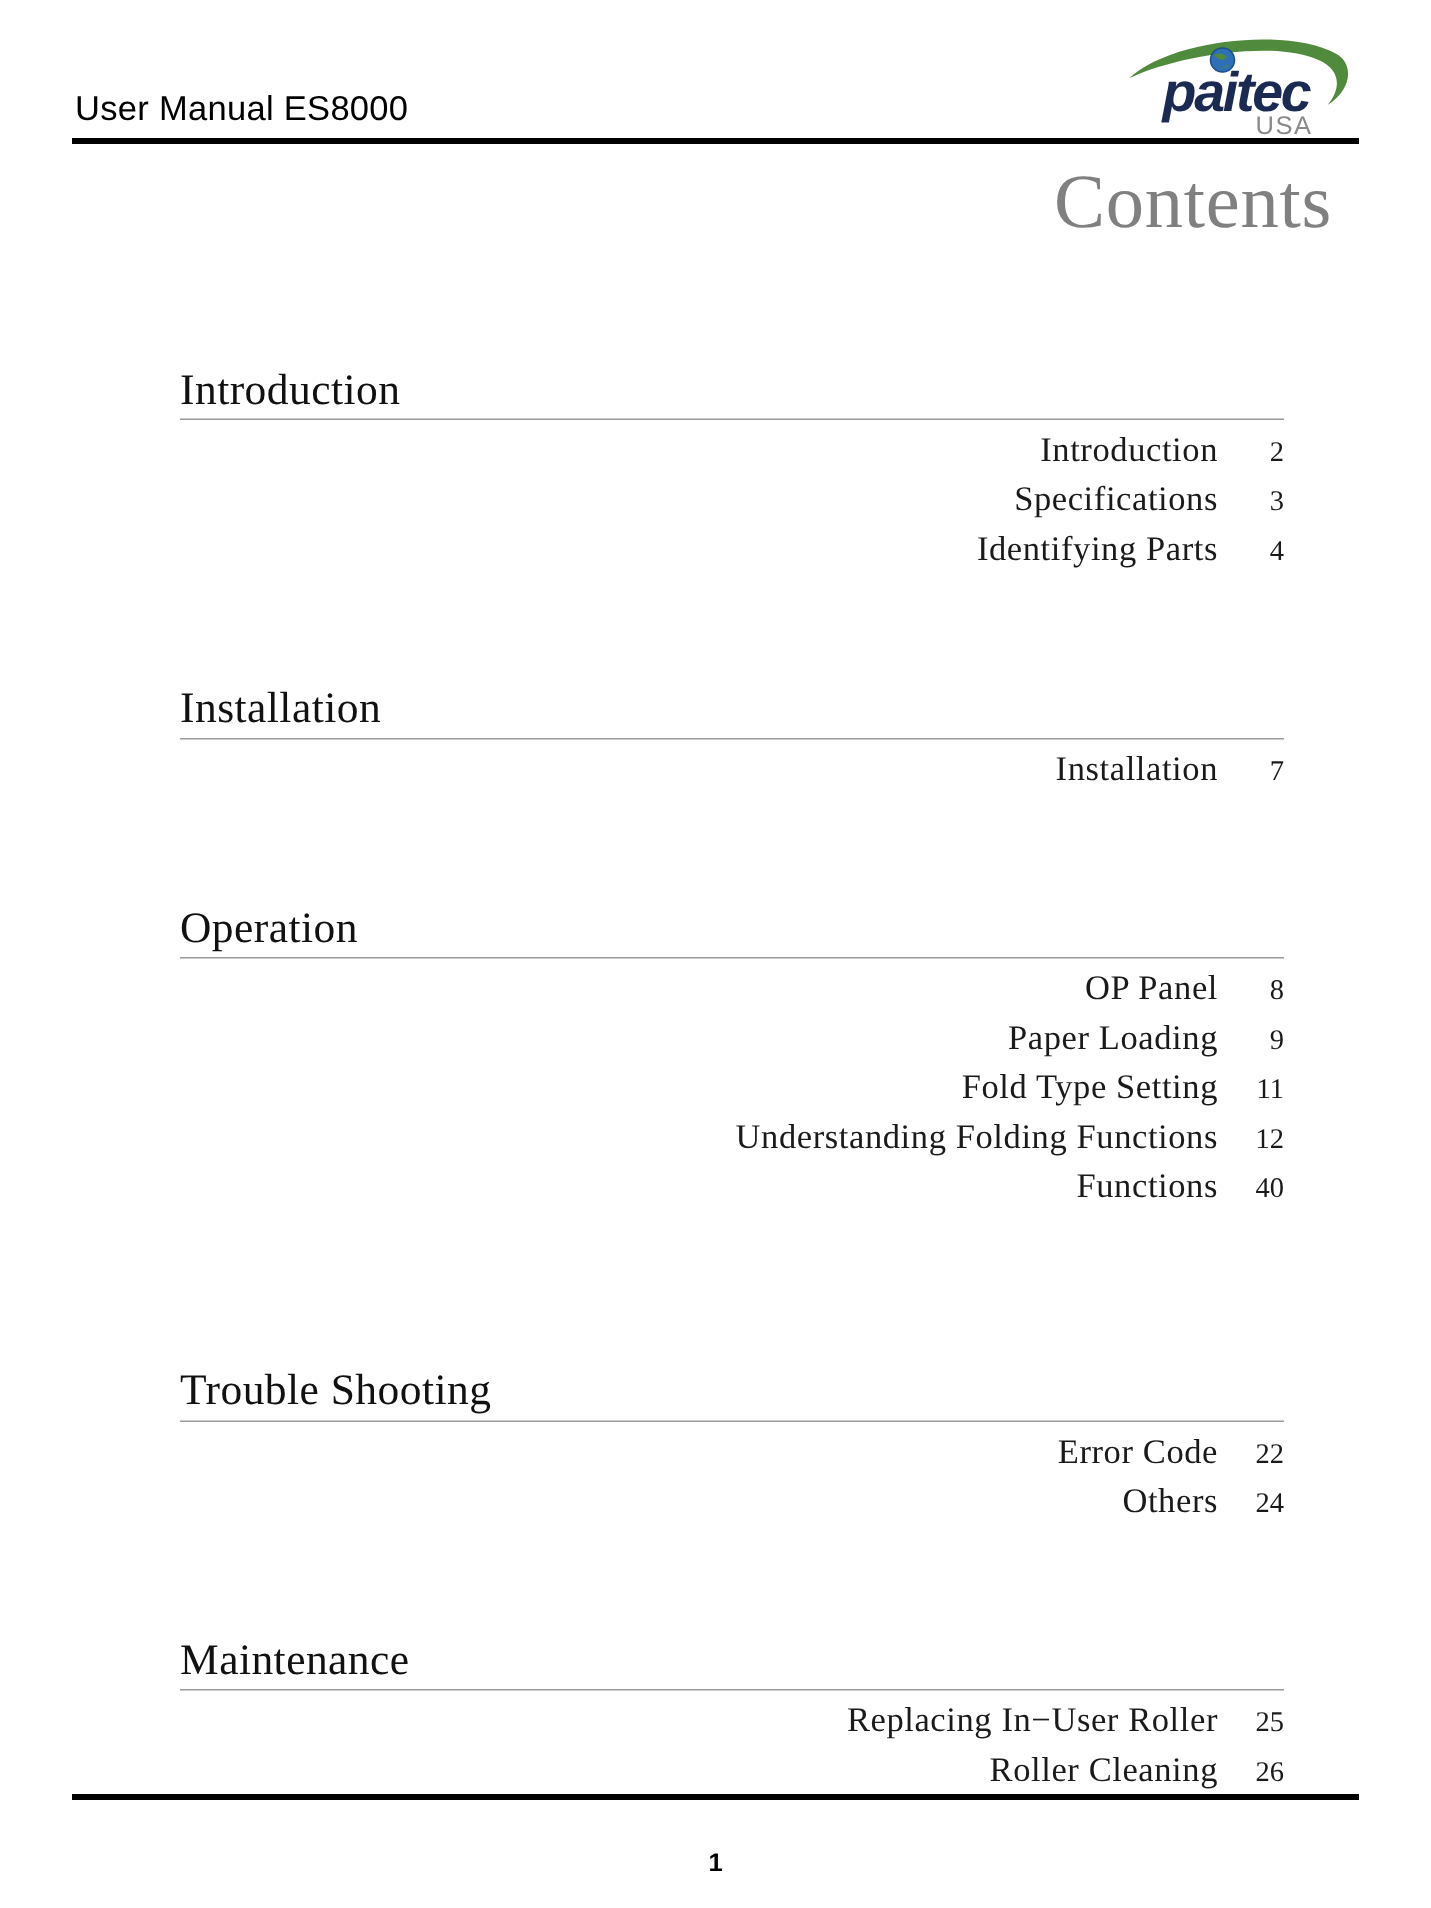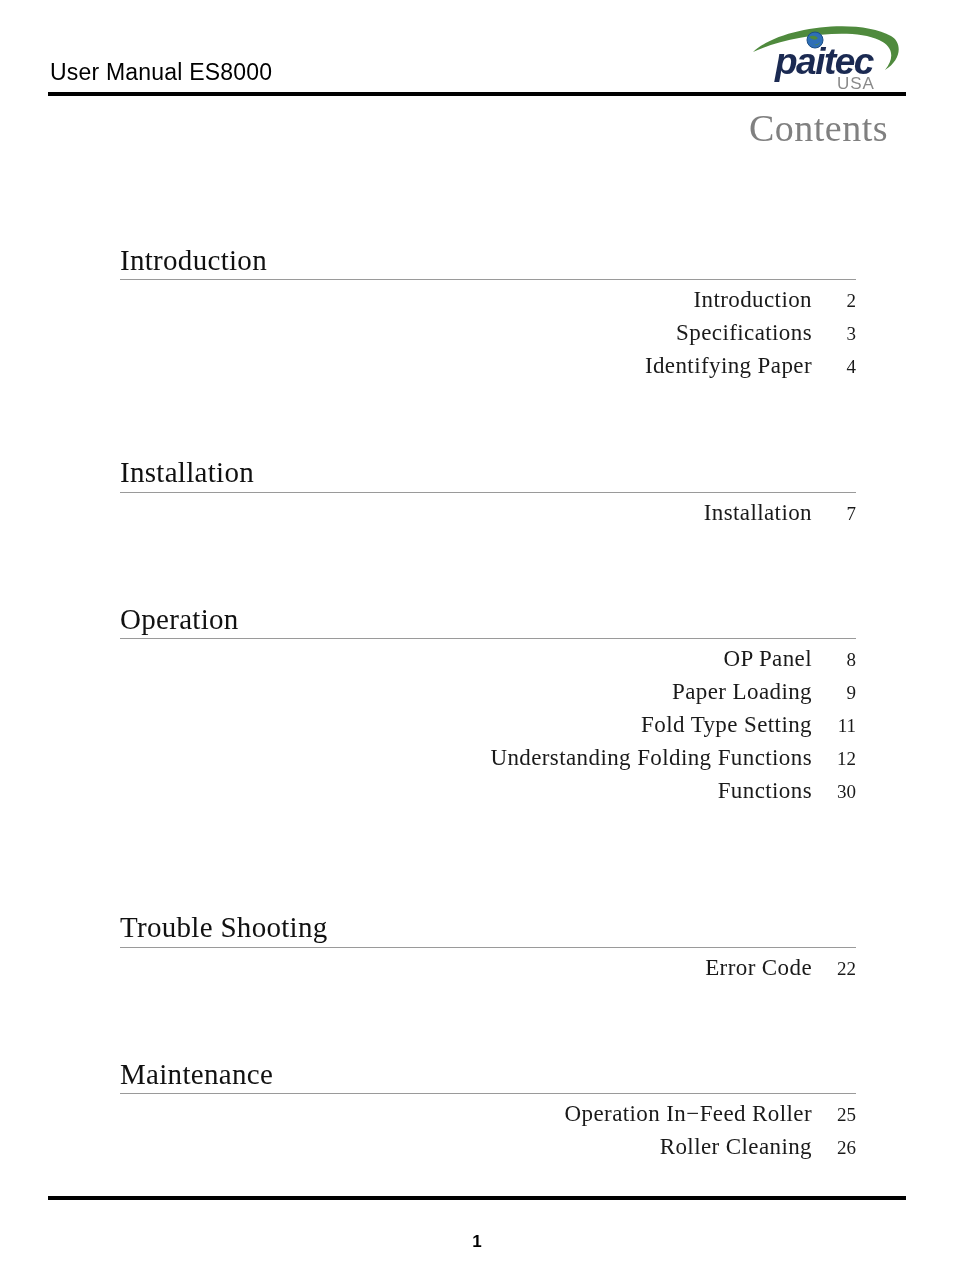--- a/index.html
+++ b/index.html
@@ -56,21 +56,21 @@
     width: 858px;
     height: 4px;
     background: #000000;
   }
 
   
   .contents-title {
     position: absolute;
     right: 66px;
     top: 106px;
-    font-size: 38px;
+    font-size: 51px;
     color: #808080;
     letter-spacing: 0.5px;
     font-weight: normal;
     white-space: nowrap;
   }
 
   
   .toc {
     position: absolute;
     left: 120px;
@@ -182,21 +182,21 @@
       <div class="entries">
         <div class="entry">
           <span class="entry-label">Introduction</span>
           <span class="entry-page">2</span>
         </div>
         <div class="entry">
           <span class="entry-label">Specifications</span>
           <span class="entry-page">3</span>
         </div>
         <div class="entry">
-          <span class="entry-label">Identifying Paper</span>
+          <span class="entry-label">Identifying Parts</span>
           <span class="entry-page">4</span>
         </div>
       </div>
     </div>
 
     <div class="gap-sm"></div>
 
     <div class="section">
       <div class="section-head">Installation</div>
       <div class="section-rule"></div>
@@ -225,46 +225,50 @@
         <div class="entry">
           <span class="entry-label">Fold Type Setting</span>
           <span class="entry-page">11</span>
         </div>
         <div class="entry">
           <span class="entry-label">Understanding Folding Functions</span>
           <span class="entry-page">12</span>
         </div>
         <div class="entry">
           <span class="entry-label">Functions</span>
-          <span class="entry-page">30</span>
+          <span class="entry-page">40</span>
         </div>
       </div>
     </div>
 
     <div class="gap-lg"></div>
 
     <div class="section">
       <div class="section-head">Trouble Shooting</div>
       <div class="section-rule"></div>
       <div class="entries">
         <div class="entry">
           <span class="entry-label">Error Code</span>
           <span class="entry-page">22</span>
         </div>
+        <div class="entry">
+          <span class="entry-label">Others</span>
+          <span class="entry-page">24</span>
+        </div>
       </div>
     </div>
 
     <div class="gap-sm"></div>
 
     <div class="section">
       <div class="section-head">Maintenance</div>
       <div class="section-rule"></div>
       <div class="entries">
         <div class="entry">
-          <span class="entry-label">Operation In−Feed Roller</span>
+          <span class="entry-label">Replacing In−User Roller</span>
           <span class="entry-page">25</span>
         </div>
         <div class="entry">
           <span class="entry-label">Roller Cleaning</span>
           <span class="entry-page">26</span>
         </div>
       </div>
     </div>
 
   </div>

